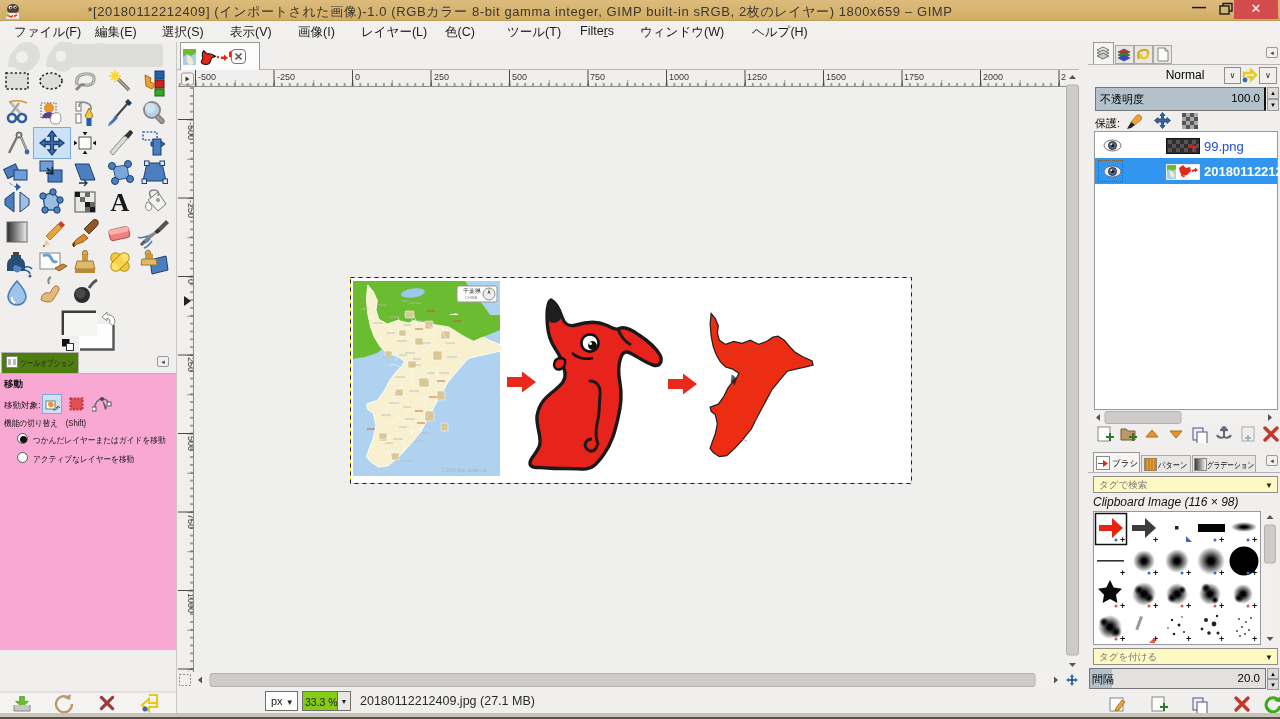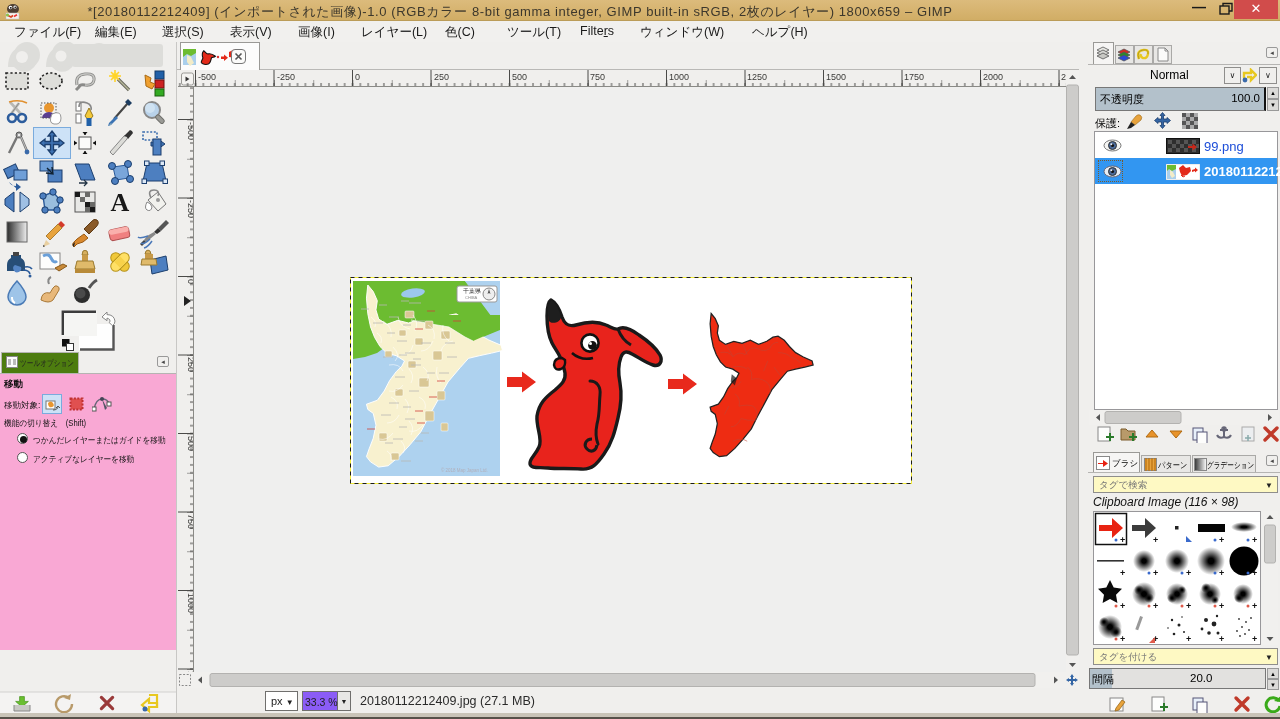--- a/index.html
+++ b/index.html
@@ -618,21 +618,21 @@
 <rect x="2.5" y="2.5" width="11" height="11" fill="none" stroke="#888" stroke-dasharray="2,1.6"></rect>
 <path d="M25,4.5 l-4,3.5 4,3.5z" fill="#555"></path>
 <path d="M877,4.5 l4,3.5 -4,3.5z" fill="#555"></path>
 <rect x="33" y="1.5" width="825" height="13" rx="2" fill="#cdccca" stroke="#b3b2b0"></rect>
 <g transform="translate(895,8)">
       <path d="M0,-6 L2,-3 H1 V-1 H3 V-2 L6,0 L3,2 V1 H1 V3 H2 L0,6 L-2,3 H-1 V1 H-3 V2 L-6,0 L-3,-2 V-1 H-1 V-3 H-2 Z" fill="#3465a4"></path>
     </g>
 </svg>
 <div class="abs" id="statusbar"></div>
 <div class="abs" style="left:265px;top:691px;width:33px;height:20px;background:#fff;border:1px solid #706f6d;font-size:11px;color:#222;padding:3px 0 0 5px">px <span style="font-size:8px">▼</span></div>
-<div class="abs" style="left:302px;top:691px;width:36px;height:20px;background:#8b5cf6;border:1px solid #706f6d;font-size:10.5px;color:#222;padding:4px 0 0 2px;white-space:nowrap">33.3 %</div>
+<div class="abs" style="left:302px;top:691px;width:36px;height:20px;background:#84cc16;border:1px solid #706f6d;font-size:10.5px;color:#222;padding:4px 0 0 2px;white-space:nowrap">33.3 %</div>
 <div class="abs" style="left:338px;top:691px;width:13px;height:20px;background:#e8e7e5;border:1px solid #706f6d;border-left:none;font-size:7px;color:#222;text-align:center;line-height:20px">▼</div>
 <div class="abs" style="left:360px;top:694px;font-size:12.5px;color:#2a2a2a">20180112212409.jpg (27.1 MB)</div>
 
 <div class="abs" id="rightdock"></div>
 
 <div class="abs" style="left:1093px;top:42px;width:21px;height:22px;background:#f6f5f4;border:1px solid #9a9996;border-bottom:none"></div>
 <svg class="abs" style="left:1096px;top:46px;width:15px;height:15px" viewBox="0 0 15 15">
     <path d="M1,4 l6,-3 6,3 -6,3z" fill="#e8e8e4" stroke="#555" stroke-width="0.8"></path>
     <path d="M1,7 l6,-3 6,3 -6,3z" fill="#d8d8d4" stroke="#555" stroke-width="0.8"></path>
     <path d="M1,10 l6,-3 6,3 -6,3z" fill="#c8c8c4" stroke="#555" stroke-width="0.8"></path>
@@ -650,21 +650,21 @@
   </svg>
 <div class="abs" style="left:1153px;top:45px;width:19px;height:19px;background:#e8e7e5;border:1px solid #aaa9a7"></div>
 <svg class="abs" style="left:1156px;top:47px;width:14px;height:15px" viewBox="0 0 14 15">
     <path d="M2,1 h7 l3,3 v10 h-10z" fill="#fbfbfa" stroke="#888"></path>
     <path d="M9,1 v3 h3" fill="none" stroke="#888"></path>
   </svg>
 <div class="abs" style="left:1266px;top:47px;width:12px;height:11px;border:1px solid #999;border-radius:2px;background:#f0efed;color:#444;font-size:7px;text-align:center;line-height:10px">◂</div>
 <div class="abs" style="left:1088px;top:64px;width:192px;height:1px;background:#b5b4b2"></div>
 
 <div class="abs" style="left:1097px;top:86px;font-size:11px">モード</div>
-<div class="abs" style="left:1150px;top:68px;width:70px;font-size:12px;text-align:left">Normal</div>
+<div class="abs" style="left:1150px;top:68px;width:70px;font-size:12px;text-align:center">Normal</div>
 <div class="abs" style="left:1224px;top:67px;width:17px;height:17px;background:#f0efed;border:1px solid #8f8e8c;font-size:8px;text-align:center;line-height:16px;color:#222">∨</div>
 <svg class="abs" style="left:1242px;top:68px;width:15px;height:16px" viewBox="0 0 15 16">
     <path d="M2,10 v-5 h7 v-3 l5,5 -5,5 v-3 h-4" fill="none" stroke="#e8c820" stroke-width="2.4"></path>
     <circle cx="3" cy="12" r="2.4" fill="#3a6aaa"></circle>
   </svg>
 <div class="abs" style="left:1259px;top:67px;width:18px;height:17px;background:#f0efed;border:1px solid #8f8e8c;font-size:8px;text-align:center;line-height:16px;color:#222">∨</div>
 
 <div class="abs" style="left:1095px;top:87px;width:171px;height:24px;background:#b3c1cb;border:1px solid #777;border-right:2px solid #111"></div>
 <div class="abs" style="left:1100px;top:92px;font-size:11px">不透明度</div>
 <div class="abs" style="left:1190px;top:92px;width:70px;font-size:11.5px;text-align:right">100.0</div>
@@ -921,21 +921,21 @@
 <path d="M4.5,8 l3.5,-4 3.5,4z" fill="#555"></path>
 <path d="M4.5,126 l3.5,4 3.5,-4z" fill="#555"></path>
 <rect x="2.5" y="14" width="11" height="38" rx="2" fill="#cdccca" stroke="#b3b2b0"></rect>
 </svg>
 
 <div class="abs entry" style="left:1093px;top:648px;width:185px;height:17px;padding:2px 0 0 5px">タグを付ける<span class="arrowdown">▼</span></div>
 
 <div class="abs" style="left:1089px;top:668px;width:177px;height:21px;background:#e2e1df;border:1px solid #777"></div>
 <div class="abs" style="left:1090px;top:669px;width:22px;height:19px;background:#b3c1cb"></div>
 <div class="abs" style="left:1092px;top:672px;font-size:11px">間隔</div>
-<div class="abs" style="left:1190px;top:672px;width:70px;font-size:11.5px;text-align:left">20.0</div>
+<div class="abs" style="left:1190px;top:672px;width:70px;font-size:11.5px;text-align:right">20.0</div>
 <div class="abs" style="left:1267px;top:668px;width:12px;height:11px;background:#dbdad8;border:1px solid #999;font-size:6px;text-align:center;line-height:10px">▲</div>
 <div class="abs" style="left:1267px;top:679px;width:12px;height:11px;background:#dbdad8;border:1px solid #999;font-size:6px;text-align:center;line-height:10px">▼</div>
 
 <svg class="abs" style="left:1088px;top:695px;width:192px;height:18px" viewBox="0 0 192 18">
 <g transform="translate(29,9)">
       <rect x="-7" y="-6" width="13" height="13" fill="#fdfdfc" stroke="#888"></rect>
       <path d="M-1,4 l6,-8 3,2 -6,8 -4,1z" fill="#e8a33c" stroke="#9a6a1a" stroke-width="0.8"></path>
     </g>
 <g transform="translate(70,9)">
       <rect x="-6" y="-7" width="12" height="14" fill="#fdfdfc" stroke="#888"></rect>

